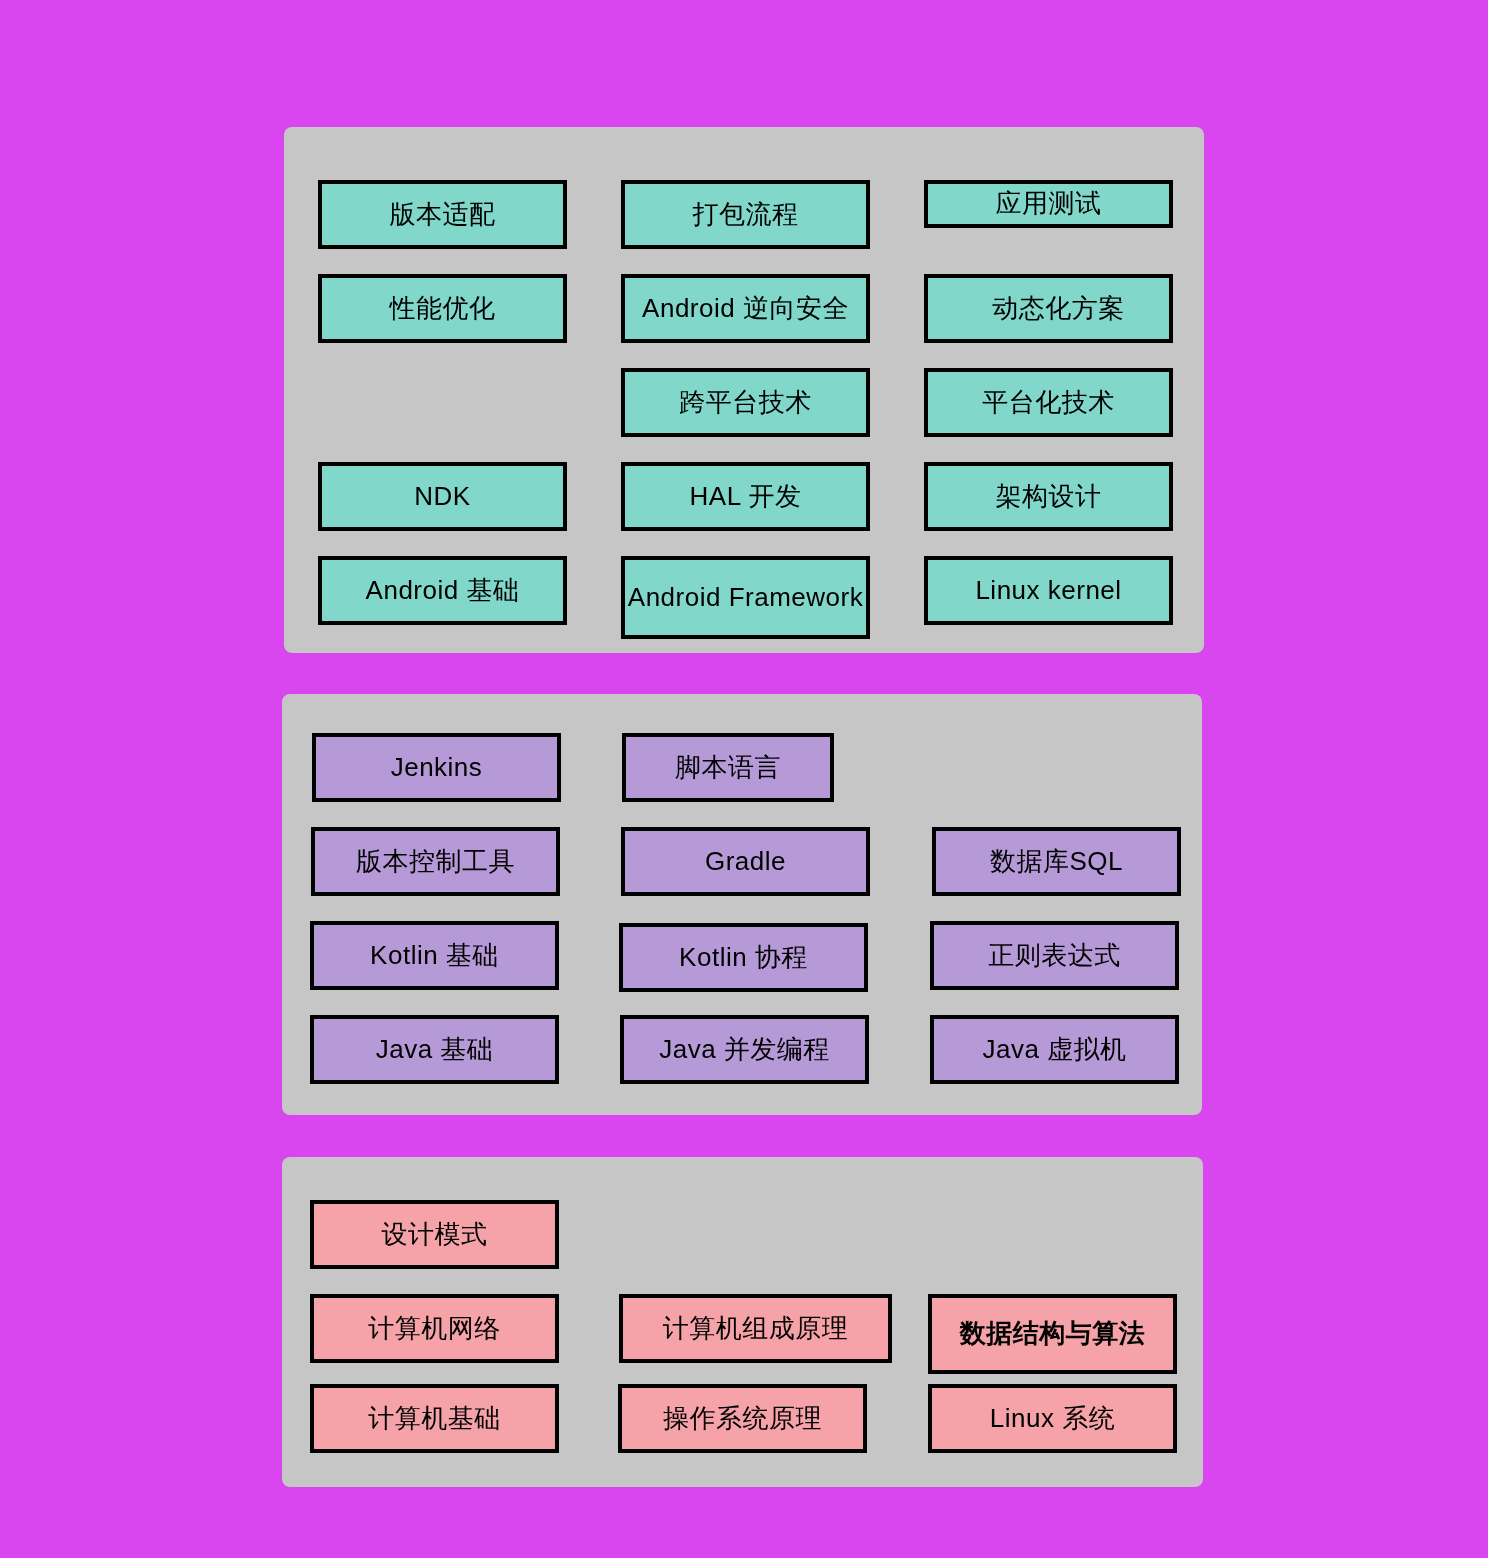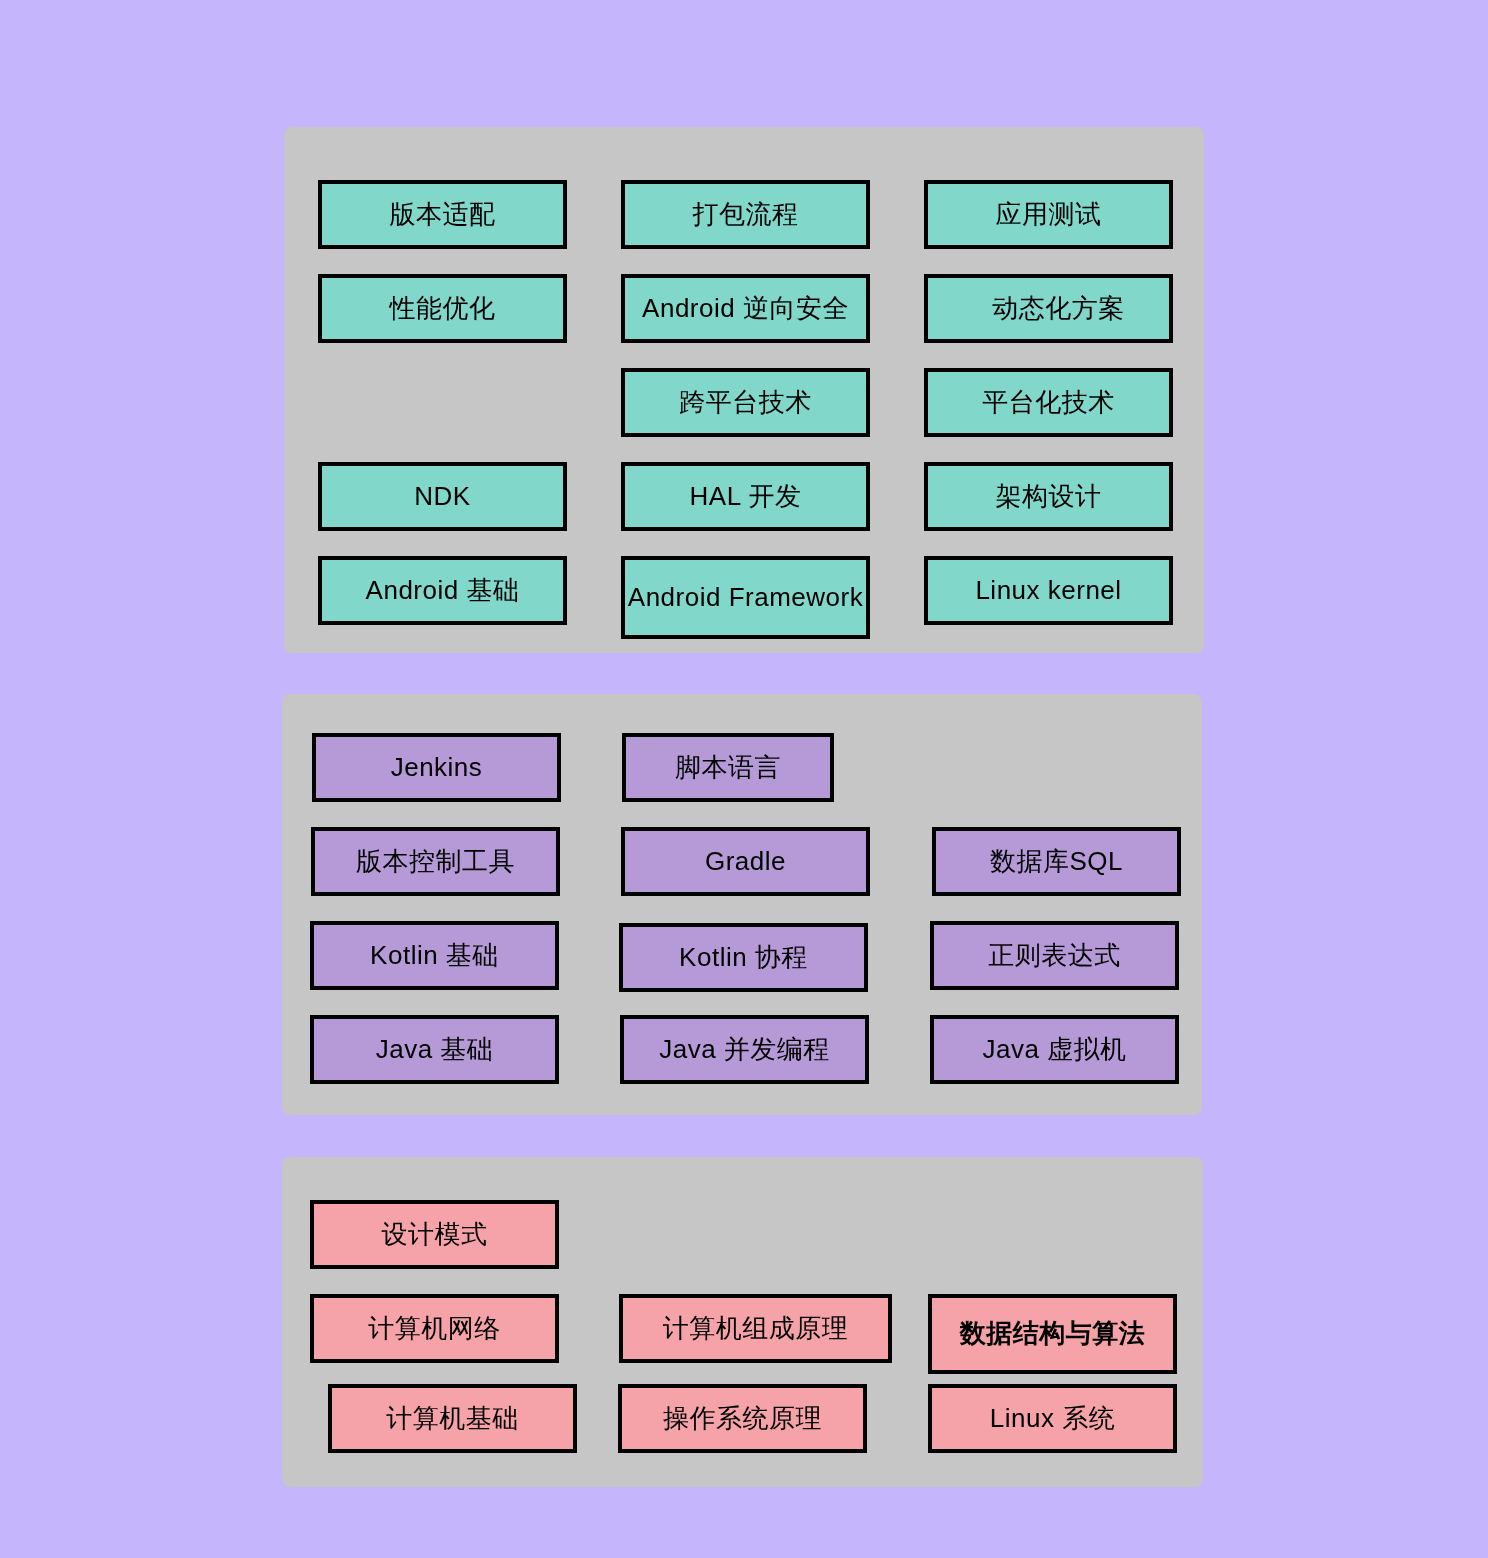--- a/index.html
+++ b/index.html
@@ -14,21 +14,21 @@
     overflow: hidden;
     font-family: "Liberation Sans", "DejaVu Sans", sans-serif;
   }
 
   #canvas {
     position: absolute;
     left: 0;
     top: 0;
     width: 1488px;
     height: 1558px;
-    background: #c4b5fd;
+    background: #d946ef;
   }
 
   .panel {
     position: absolute;
     background: #c6c6c6;
     border-radius: 8px;
     box-sizing: border-box;
   }
 
   .node {
@@ -52,21 +52,21 @@
 </style>
 </head>
 <body>
 
 <div id="canvas">
 
   <div class="panel" style="left:284px; top:127px; width:920px; height:526px;">
 
     <div class="node teal" style="left:34px; top:53px; width:249px; height:69px;">版本适配</div>
     <div class="node teal" style="left:337px; top:53px; width:249px; height:69px;">打包流程</div>
-    <div class="node teal" style="left:640px; top:53px; width:249px; height:69px;">应用测试</div>
+    <div class="node teal" style="left:640px; top:53px; width:249px; height:48px;">应用测试</div>
 
     <div class="node teal" style="left:34px; top:147px; width:249px; height:69px;">性能优化</div>
     <div class="node teal" style="left:337px; top:147px; width:249px; height:69px;">Android 逆向安全</div>
     <div class="node teal" style="left:640px; top:147px; width:249px; height:69px;padding-left:20px;">动态化方案</div>
 
     <div class="node teal" style="left:337px; top:241px; width:249px; height:69px;">跨平台技术</div>
     <div class="node teal" style="left:640px; top:241px; width:249px; height:69px;">平台化技术</div>
 
     <div class="node teal" style="left:34px; top:335px; width:249px; height:69px;">NDK</div>
     <div class="node teal" style="left:337px; top:335px; width:249px; height:69px;">HAL 开发</div>
@@ -96,18 +96,18 @@
   </div>
 
   <div class="panel" style="left:282px; top:1157px; width:921px; height:330px;">
 
     <div class="node pink" style="left:28px; top:43px; width:249px; height:69px;">设计模式</div>
 
     <div class="node pink" style="left:28px; top:137px; width:249px; height:69px;">计算机网络</div>
     <div class="node pink" style="left:337px; top:137px; width:273px; height:69px;">计算机组成原理</div>
     <div class="node pink" style="left:646px; top:137px; width:249px; height:80px;font-weight:bold;">数据结构与算法</div>
 
-    <div class="node pink" style="left:28px; top:227px; width:249px; height:69px;margin-left:18px;">计算机基础</div>
+    <div class="node pink" style="left:28px; top:227px; width:249px; height:69px;">计算机基础</div>
     <div class="node pink" style="left:336px; top:227px; width:249px; height:69px;">操作系统原理</div>
     <div class="node pink" style="left:646px; top:227px; width:249px; height:69px;">Linux 系统</div>
   </div>
 
 </div>
 
 </body></html>

